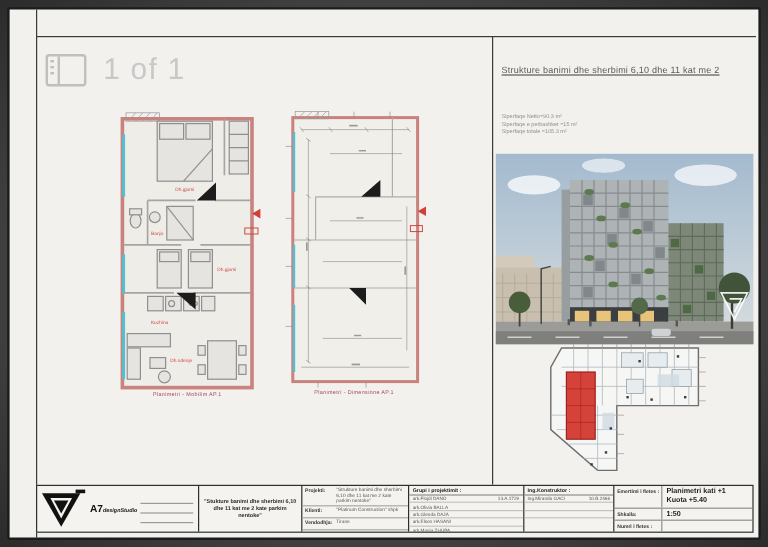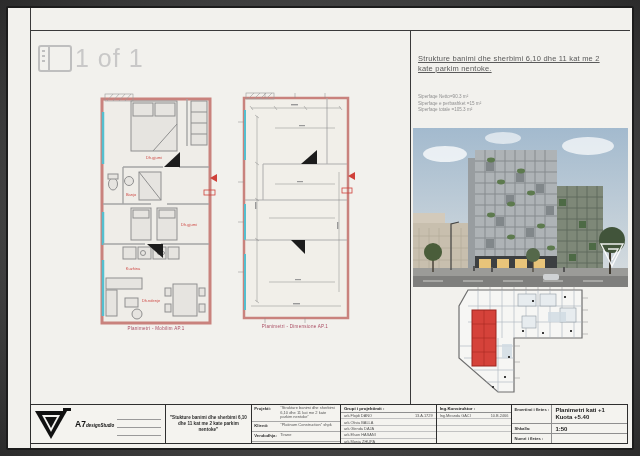--- a/index.html
+++ b/index.html
@@ -14,21 +14,21 @@
   }
   .abs{position:absolute;}
   
   .vline{position:absolute;width:0;border-left:1px solid #3a3a3a;}
   .hline{position:absolute;height:0;border-top:1px solid #3a3a3a;}
   .sheet-title{
     position:absolute;left:30px;top:5px;font-size:7.5px;font-weight:600;
     letter-spacing:.6px;color:#2e2e2e;white-space:nowrap;
   }
   
-  .page-ind{position:absolute;left:30px;top:36px;display:flex;align-items:center;gap:3px;opacity:.85;}
+  .page-ind{position:absolute;left:30px;top:36px;display:flex;align-items:center;gap:14px;opacity:.85;}
   .pgicon{width:30px;height:23px;border:2px solid #b7b7b7;border-radius:3px;position:relative;background:transparent;}
   .pgicon .bar{position:absolute;left:0;top:0;bottom:0;width:8px;border-right:2px solid #b7b7b7;}
   .pgicon .dot{position:absolute;left:2px;width:3px;height:2px;background:#b7b7b7;}
   .pgtext{font-size:25px;color:#c2c2c2;letter-spacing:1px;}
   
   .plan-caption{position:absolute;font-size:4.5px;color:#a8485f;letter-spacing:.3px;white-space:nowrap;transform:translateX(-50%);}
   
   .info-head{position:absolute;left:410px;top:46px;width:206px;font-size:7.5px;line-height:10px;
     color:#5a5a5a;text-decoration:underline;letter-spacing:.2px;}
   .info-areas{position:absolute;left:410px;top:86px;font-size:4.6px;line-height:6.5px;color:#909090;}
@@ -179,21 +179,20 @@
       <g>
         <polygon points="113,84 120,80 120,88" fill="#d0413a"></polygon>
         <rect x="107" y="96" width="10" height="5" fill="none" stroke="#d0413a" stroke-width="0.8"></rect>
       </g>
     </svg>
   </div>
   <div class="plan-caption" style="left:287px;top:316px;">Planimetri - Dimensione AP.1</div>
 
   <div class="info-head">
     <div>Strukture  banimi dhe sherbimi 6,10 dhe 11 kat  me 2</div>
-    <div>kate parkim nentoke.</div>
   </div>
   <div class="info-areas">
     <div>Siperfaqe Netto=90.3 m²</div>
     <div>Siperfaqe e perbashket =15 m²</div>
     <div>Siperfaqe totale =105.3 m²</div>
   </div>
 
   <div class="abs" style="left:405px;top:120px;width:215px;height:159px;">
     <svg width="215" height="159" viewBox="0 0 215 159">
       <defs>

